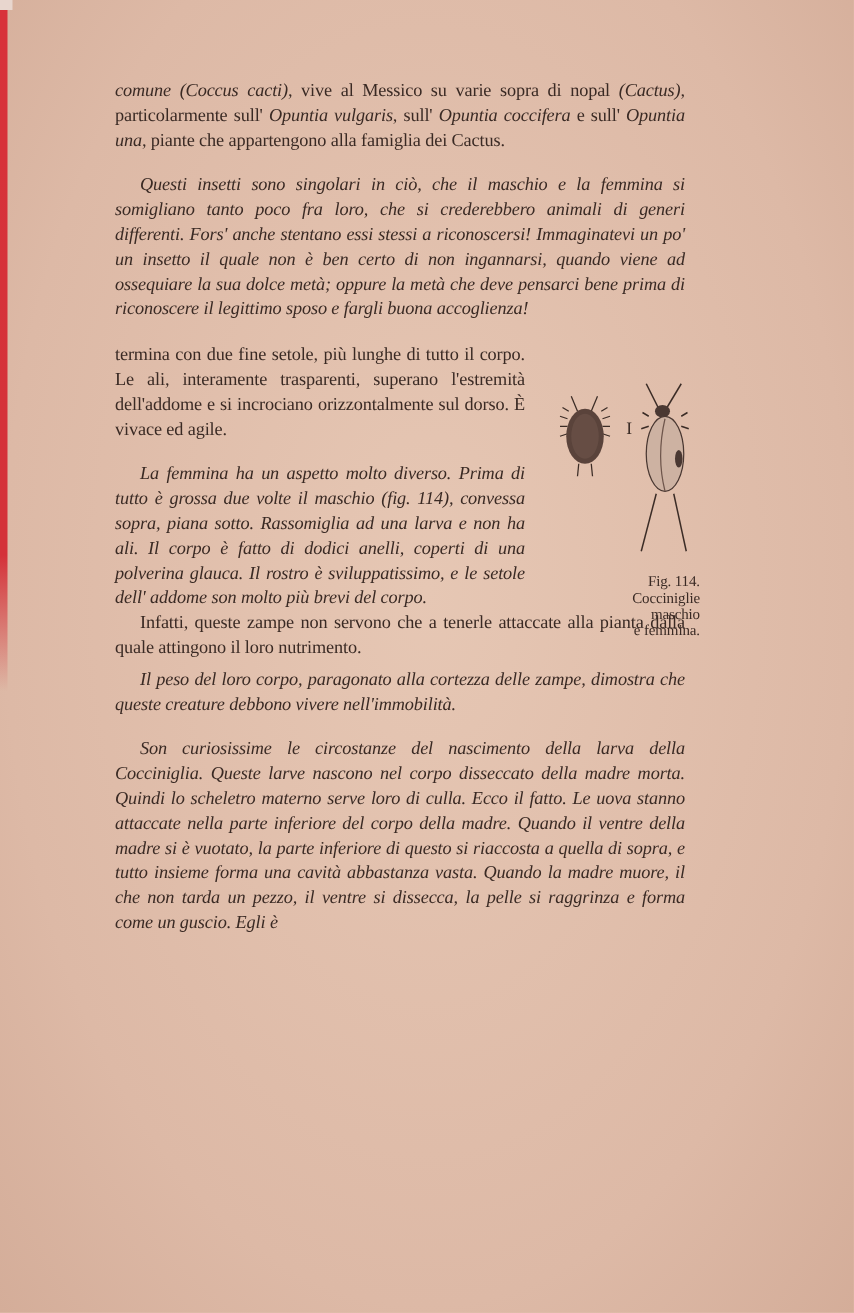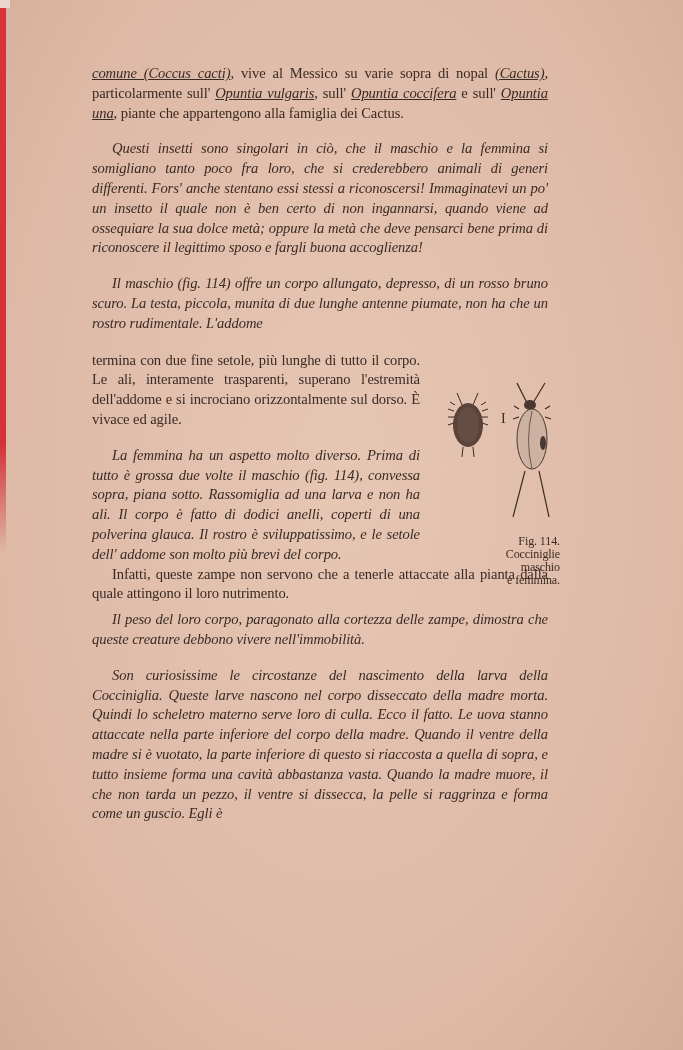--- a/index.html
+++ b/index.html
@@ -28,21 +28,21 @@
   .running-title {
     position: absolute; left: 164px; top: 2px;
     font-size: 10.5px; letter-spacing: 0.6px;
   }
   .page-number {
     position: absolute; right: 0; top: 0; font-size: 15px; font-weight: bold;
   }
   p { margin: 0; text-align: justify; text-align-last: auto; }
   p.indent { text-indent: 20px; }
   p + p { margin-top: 16px; font-style: italic; }
-  i { font-style: italic; text-decoration: underline; }
+  i { font-style: italic; }
   .wrap-block { position: relative; }
   .narrow p { width: 328px; }
   .figure {
     position: absolute; left: 338px; top: 0; width: 130px; text-align: center;
   }
   .figure svg { display: block; margin: 0 auto; }
   .fig-caption {
     font-size: 12px; line-height: 13px; margin-top: 14px;
   }
   .fig-caption div { text-align: right; }
@@ -52,21 +52,20 @@
 
 <div class="edge-top"></div>
 <div class="edge-strip"></div>
 
 <div class="page">
 
   <p><i>comune (Coccus cacti)</i><span>, vive al Messico su varie sopra di nopal </span><i>(Cactus)</i><span>, particolarmente sull' </span><i>Opuntia vulgaris</i><span>, sull' </span><i>Opuntia coccifera</i><span> e sull' </span><i>Opuntia una</i><span>, piante che appartengono alla famiglia dei Cactus.</span></p>
 
   <p class="indent">Questi insetti sono singolari in ciò, che il maschio e la femmina si somigliano tanto poco fra loro, che si crederebbero animali di generi differenti. Fors' anche stentano essi stessi a riconoscersi! Immaginatevi un po' un insetto il quale non è ben certo di non ingannarsi, quando viene ad ossequiare la sua dolce metà; oppure la metà che deve pensarci bene prima di riconoscere il legittimo sposo e fargli buona accoglienza!</p>
 
-  <p class="indent">Il maschio (fig. 114) offre un corpo allungato, depresso, di un rosso bruno scuro. La testa, piccola, munita di due lunghe antenne piumate, non ha che un rostro rudimentale. L'addome</p>
 
   <div class="wrap-block">
     <div class="narrow">
       <p style="margin-top:17px">termina con due fine setole, più lunghe di tutto il corpo. Le ali, interamente trasparenti, superano l'estremità dell'addome e si incrociano orizzontalmente sul dorso. È vivace ed agile.</p>
       <p class="indent">La femmina ha un aspetto molto diverso. Prima di tutto è grossa due volte il maschio (fig. 114), convessa sopra, piana sotto. Rassomiglia ad una larva e non ha ali. Il corpo è fatto di dodici anelli, coperti di una polverina glauca. Il rostro è sviluppatissimo, e le setole dell' addome son molto più brevi del corpo.</p>
     </div>
 
     <div class="figure" style="top:30px;">
       <svg width="120" height="140" viewBox="0 0 120 140">
 

